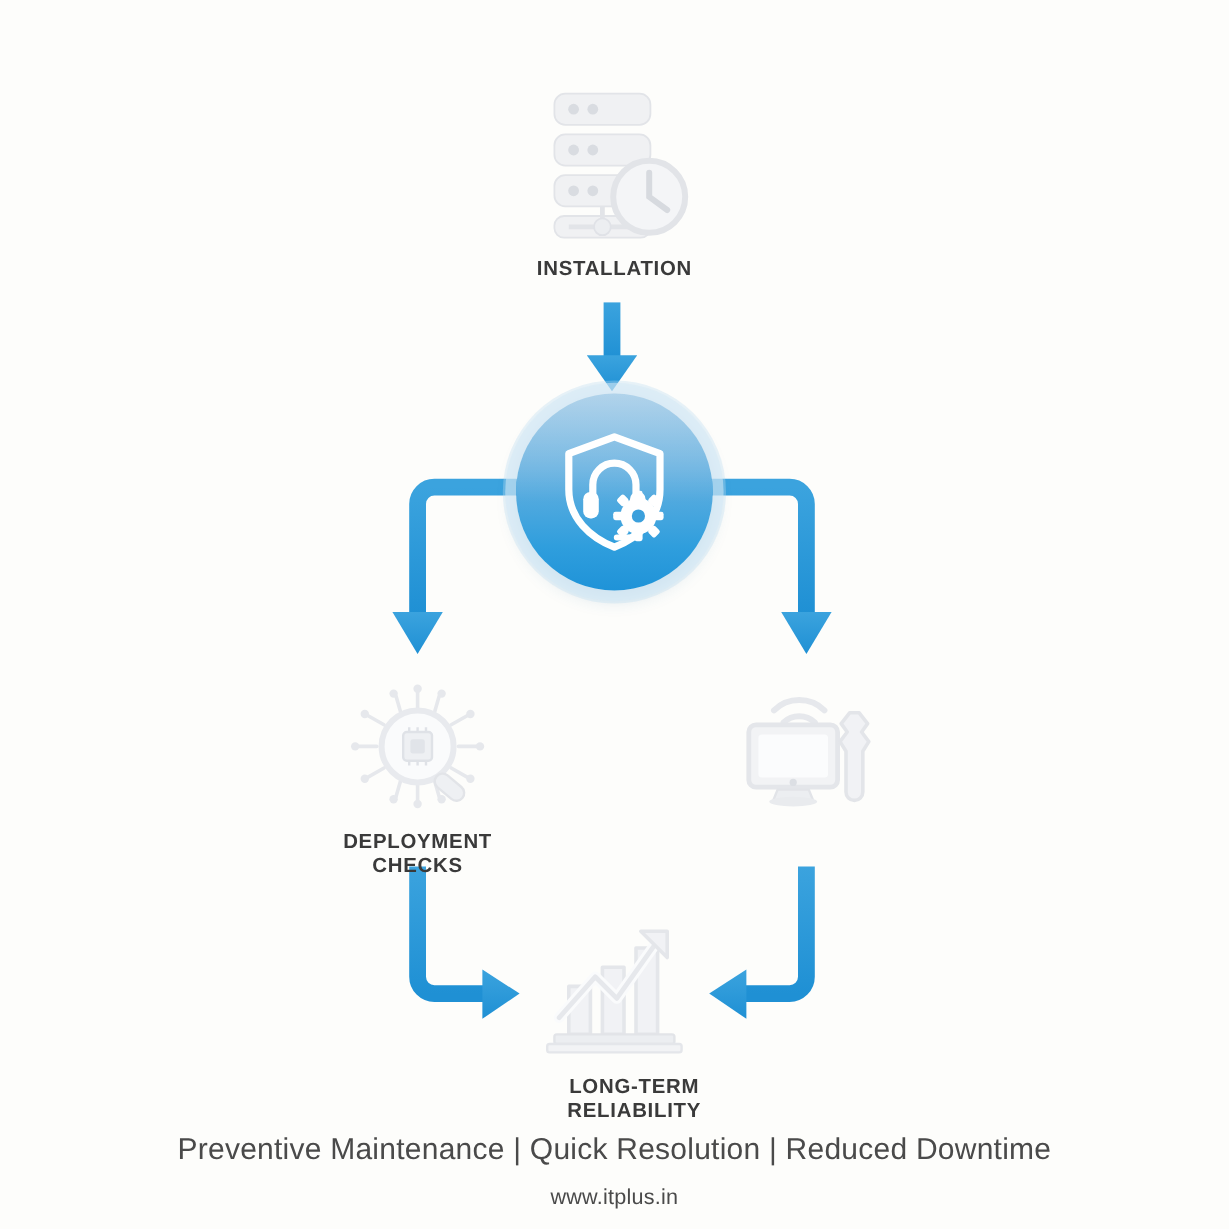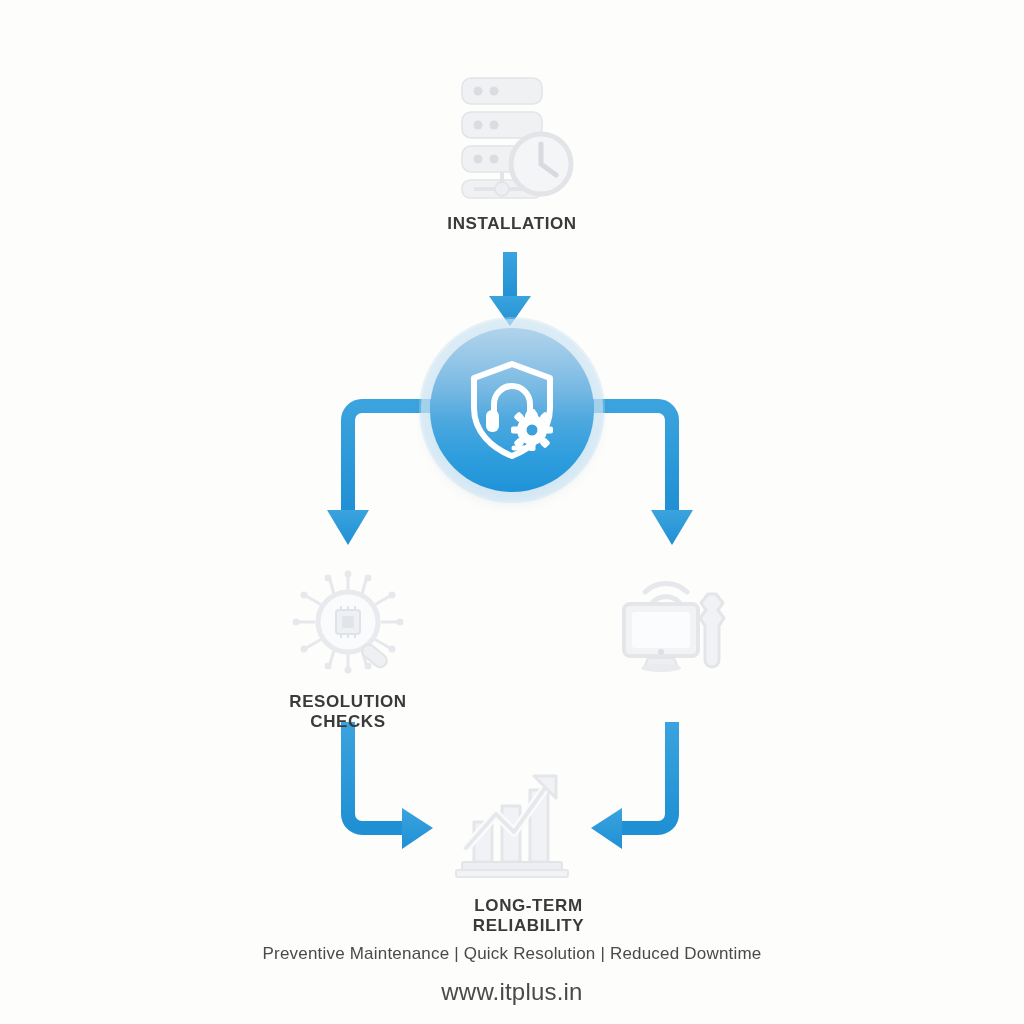--- a/index.html
+++ b/index.html
@@ -117,26 +117,26 @@
   
   #footer {
     position: absolute;
     left: 0;
     top: 944px;
     width: 1024px;
     text-align: center;
     color: #4a4a4a;
   }
   .footer-tagline {
-    font-size: 17px;
+    font-size: 25px;
     letter-spacing: 0.2px;
   }
   .footer-url {
     margin-top: 14px;
-    font-size: 24px;
+    font-size: 18px;
     letter-spacing: 0.2px;
   }
 </style>
 </head>
 <body>
 
 <div id="canvas">
 
   <svg id="connectors" viewBox="0 0 1024 1024" width="1024" height="1024" aria-hidden="true">
     <defs>
@@ -260,21 +260,21 @@
         <circle cx="62" cy="56" r="30" fill="#fafbfc" stroke="#e8eaee" stroke-width="5"></circle>
         <rect x="50" y="44" width="24" height="24" rx="3" fill="#eef0f3" stroke="#dfe2e7" stroke-width="2"></rect>
         <rect x="56" y="50" width="12" height="12" rx="2" fill="#e1e4e9"></rect>
         <g stroke="#dfe2e7" stroke-width="2">
           <path d="M55 40 L55 44 M62 40 L62 44 M69 40 L69 44"></path>
           <path d="M55 68 L55 72 M62 68 L62 72 M69 68 L69 72"></path>
         </g>
         <rect x="82" y="76" width="28" height="13" rx="6.5" fill="#eef0f3" stroke="#e2e4e8" stroke-width="2" transform="rotate(40 82 76)"></rect>
       </svg>
     </span>
-    <span class="node-label">RESOLUTION
+    <span class="node-label">DEPLOYMENT
 CHECKS</span>
   </div>
 
   <div class="node" id="node-remote">
     <span class="node-icon">
       <svg width="124" height="116" viewBox="0 0 124 116">
         <g fill="none" stroke="#e6e8ec" stroke-width="5" stroke-linecap="round">
           <path d="M33 26 A30 30 0 0 1 75 26"></path>
           <path d="M41 36 A19 19 0 0 1 67 36"></path>
         </g>

